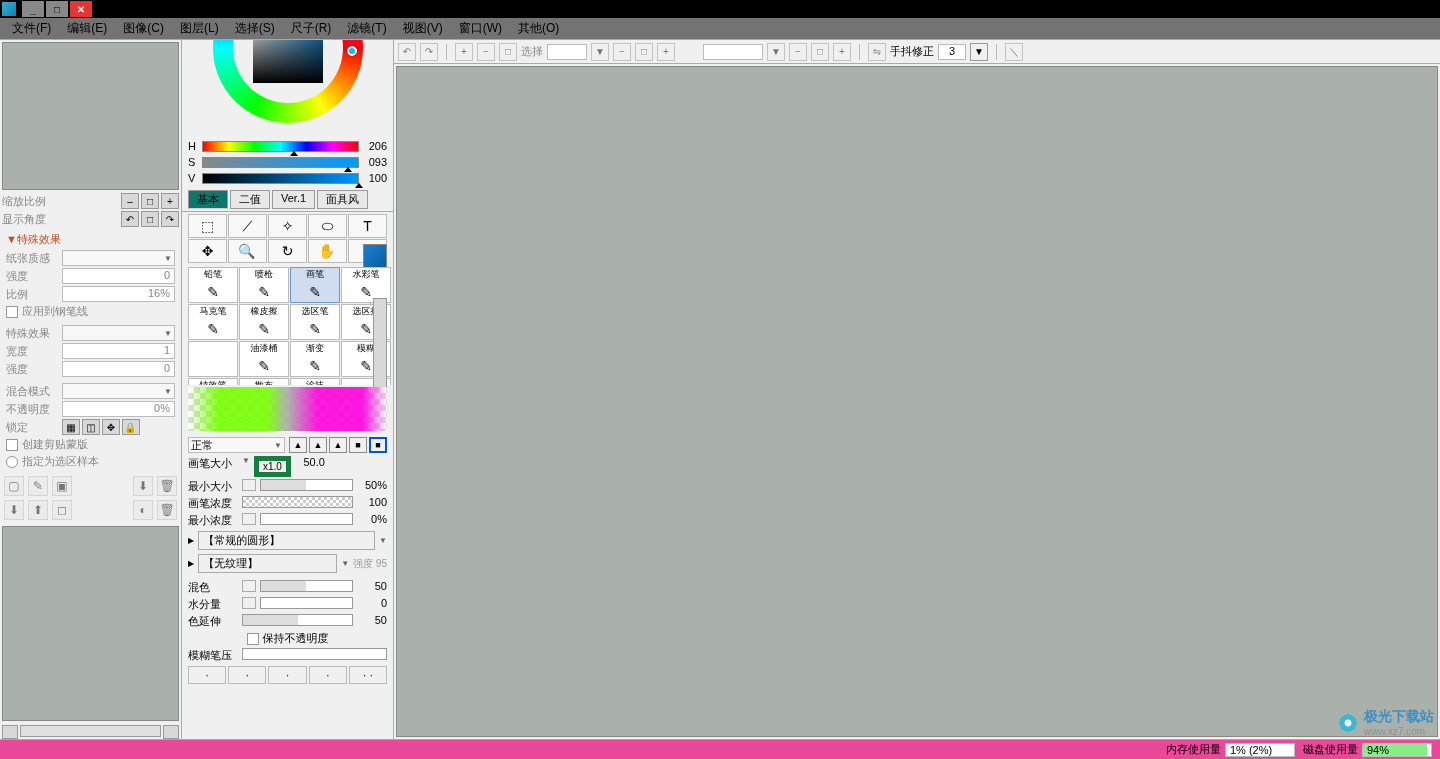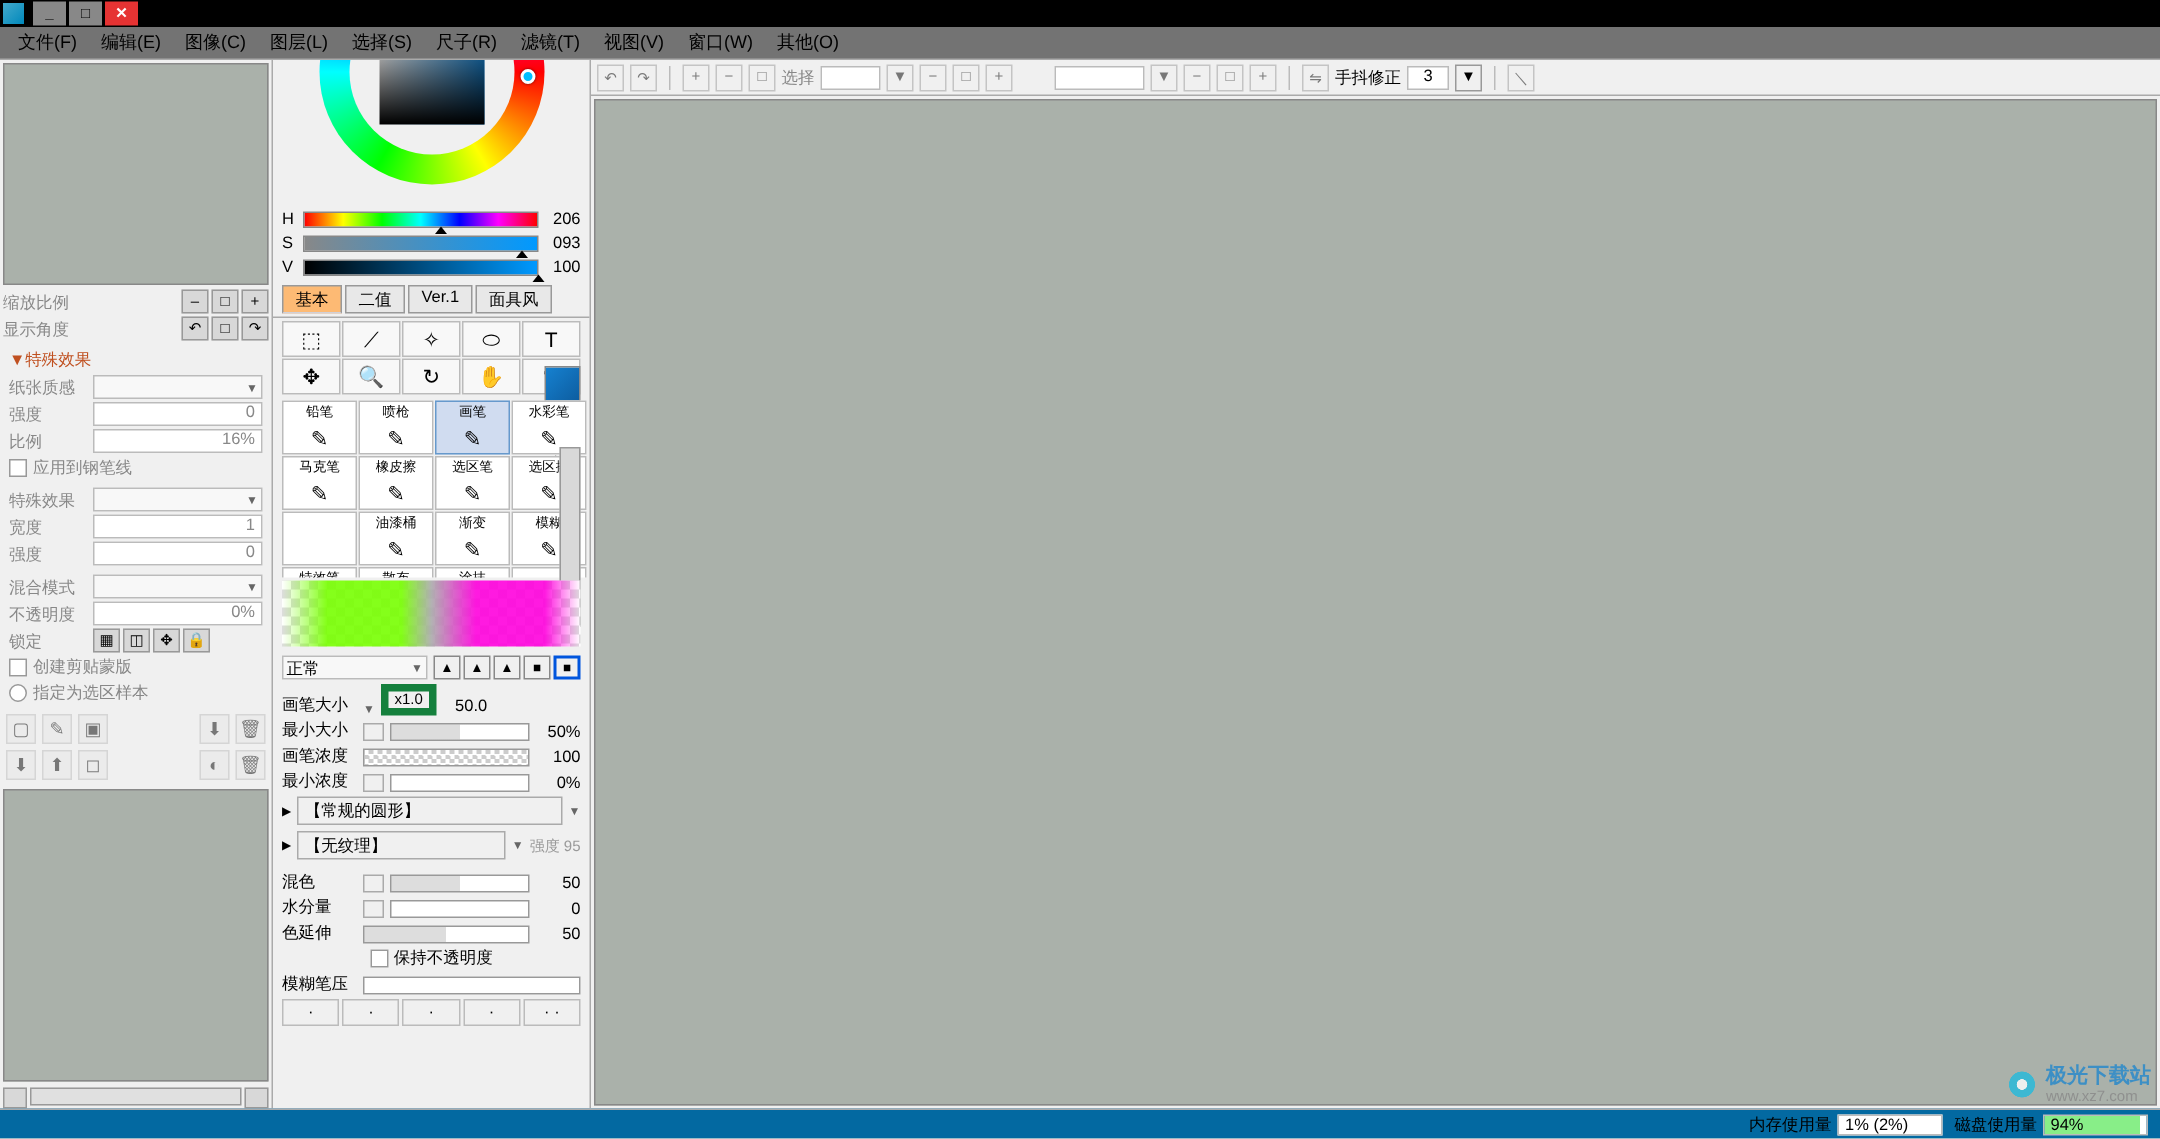--- a/index.html
+++ b/index.html
@@ -61,21 +61,21 @@
 .hsv-label { width: 10px; font-size: 11px; }
 .hsv-bar { flex: 1; height: 11px; border: 1px solid #888; position: relative; }
 .hsv-bar.h { background: linear-gradient(to right, red, yellow, lime, cyan, blue, magenta, red); }
 .hsv-bar.s { background: linear-gradient(to right, #888, #0099ff); }
 .hsv-bar.v { background: linear-gradient(to right, #000, #0099ff); }
 .hsv-tri { position: absolute; bottom: -5px; width: 0; height: 0; border-left: 4px solid transparent; border-right: 4px solid transparent; border-bottom: 5px solid #000; }
 .hsv-val { width: 24px; text-align: right; font-size: 11px; }
 
 .palette-tabs { display: flex; gap: 2px; padding: 2px 6px; border-bottom: 1px solid #aaa; }
 .ptab { padding: 1px 8px; font-size: 11px; border: 1px solid #999; background: #e8e8e8; }
-.ptab.active { background: #fdba74; border-bottom-color: #d0d0d8; }
+.ptab.active { background: #0f766e; border-bottom-color: #d0d0d8; }
 
 .tools-grid { display: grid; grid-template-columns: repeat(5, 1fr); gap: 1px; padding: 2px 6px; }
 .tool-cell { height: 24px; border: 1px solid #bbb; display: flex; align-items: center; justify-content: center; background: #f8f8f8; font-size: 14px; }
 .color-swatches { display: flex; flex-direction: column; gap: 1px; position: absolute; right: 6px; top: 204px; }
 .swatch { width: 24px; height: 24px; border: 1px solid #888; }
 .swatch.primary { background: linear-gradient(135deg, #1681d0, #0d5da0); }
 .swatch.secondary { background: #ffd633; }
 
 .brush-grid { display: grid; grid-template-columns: repeat(4, 1fr); gap: 1px; padding: 2px 2px 2px 6px; max-height: 120px; overflow: hidden; position: relative; }
 .brush-cell { height: 36px; border: 1px solid #bbb; background: #fff; display: flex; flex-direction: column; align-items: center; justify-content: flex-start; font-size: 9px; }
@@ -86,42 +86,42 @@
 
 .brush-preview { height: 44px; margin: 2px 6px; background: repeating-conic-gradient(#ddd 0 25%, #fff 0 50%) 0 0/12px 12px; position: relative; }
 .brush-stroke { position: absolute; inset: 0; background: linear-gradient(90deg, transparent 0%, #7f0 15%, #7f0 40%, #aaa 50%, #f0d 65%, #f0d 88%, transparent 100%); opacity: 0.9; }
 
 .brush-opts { padding: 2px 6px; }
 .shape-row { display: flex; align-items: center; gap: 4px; padding: 2px 0; }
 .shape-icons { display: flex; gap: 2px; }
 .shape-ico { width: 18px; height: 16px; border: 1px solid #888; display: flex; align-items: center; justify-content: center; font-size: 9px; }
 .shape-ico.sel { border-color: #0055dd; border-width: 2px; }
 
-.slider-row { display: flex; align-items: flex-end; gap: 4px; padding: 1px 0; font-size: 11px; }
+.slider-row { display: flex; align-items: flex-start; gap: 4px; padding: 1px 0; font-size: 11px; }
 .slider-label { flex: 0 0 50px; }
 .check-ico { width: 14px; height: 12px; border: 1px solid #aaa; }
 .slider-bar { flex: 1; height: 12px; border: 1px solid #999; background: linear-gradient(to right, #ddd 50%, #fff 50%); position: relative; }
 .slider-val { width: 30px; text-align: right; }
 
 .expand-row { display: flex; align-items: center; gap: 4px; padding: 2px 0; font-size: 11px; }
 .expand-tri { font-size: 8px; }
 .expand-label { flex: 1; border: 1px solid #aaa; padding: 1px 4px; }
 .expand-extra { color: #999; font-size: 10px; text-align: right; }
 
 
 .canvas-area { flex: 1; display: flex; flex-direction: column; }
 .canvas-toolbar { height: 24px; border-bottom: 1px solid #aaa; display: flex; align-items: center; padding: 0 4px; gap: 4px; }
 .tb-btn { min-width: 18px; height: 18px; border: 1px solid #999; background: #f0f0f0; display: flex; align-items: center; justify-content: center; font-size: 10px; padding: 0 2px; opacity: 0.5; }
 .tb-sep { width: 1px; height: 16px; background: #bbb; margin: 0 4px; }
 .tb-input { width: 40px; height: 16px; border: 1px solid #bbb; background: #fff; font-size: 11px; padding: 0 2px; }
 .tb-active { opacity: 1; }
 .canvas-viewport { flex: 1; background: #aab1aa; border: 1px solid #888; margin: 2px; }
 
 
-.status-bar { height: 20px; background: #0369a1; border-top: 1px solid #aaa; display: flex; align-items: center; justify-content: flex-end; gap: 8px; padding: 0 8px; font-size: 11px; }
+.status-bar { height: 20px; background: #ec4899; border-top: 1px solid #aaa; display: flex; align-items: center; justify-content: flex-end; gap: 8px; padding: 0 8px; font-size: 11px; }
 .status-field { display: flex; align-items: center; gap: 4px; }
 .status-val { border: 1px solid #bbb; padding: 0 4px; min-width: 70px; background: #fff; }
 .status-val.green { background: linear-gradient(to right, #8e8 94%, #fff 94%); }
 
 .watermark { position: fixed; right: 6px; bottom: 22px; color: #2288cc; font-size: 14px; opacity: 0.8; display: flex; align-items: center; gap: 4px; }
 .wm-logo { width: 24px; height: 24px; border-radius: 50%; background: radial-gradient(circle, #fff 20%, #2bd 22%, #2bd 50%, transparent 52%); position: relative; }
 </style>
 </head>
 <body>
 

